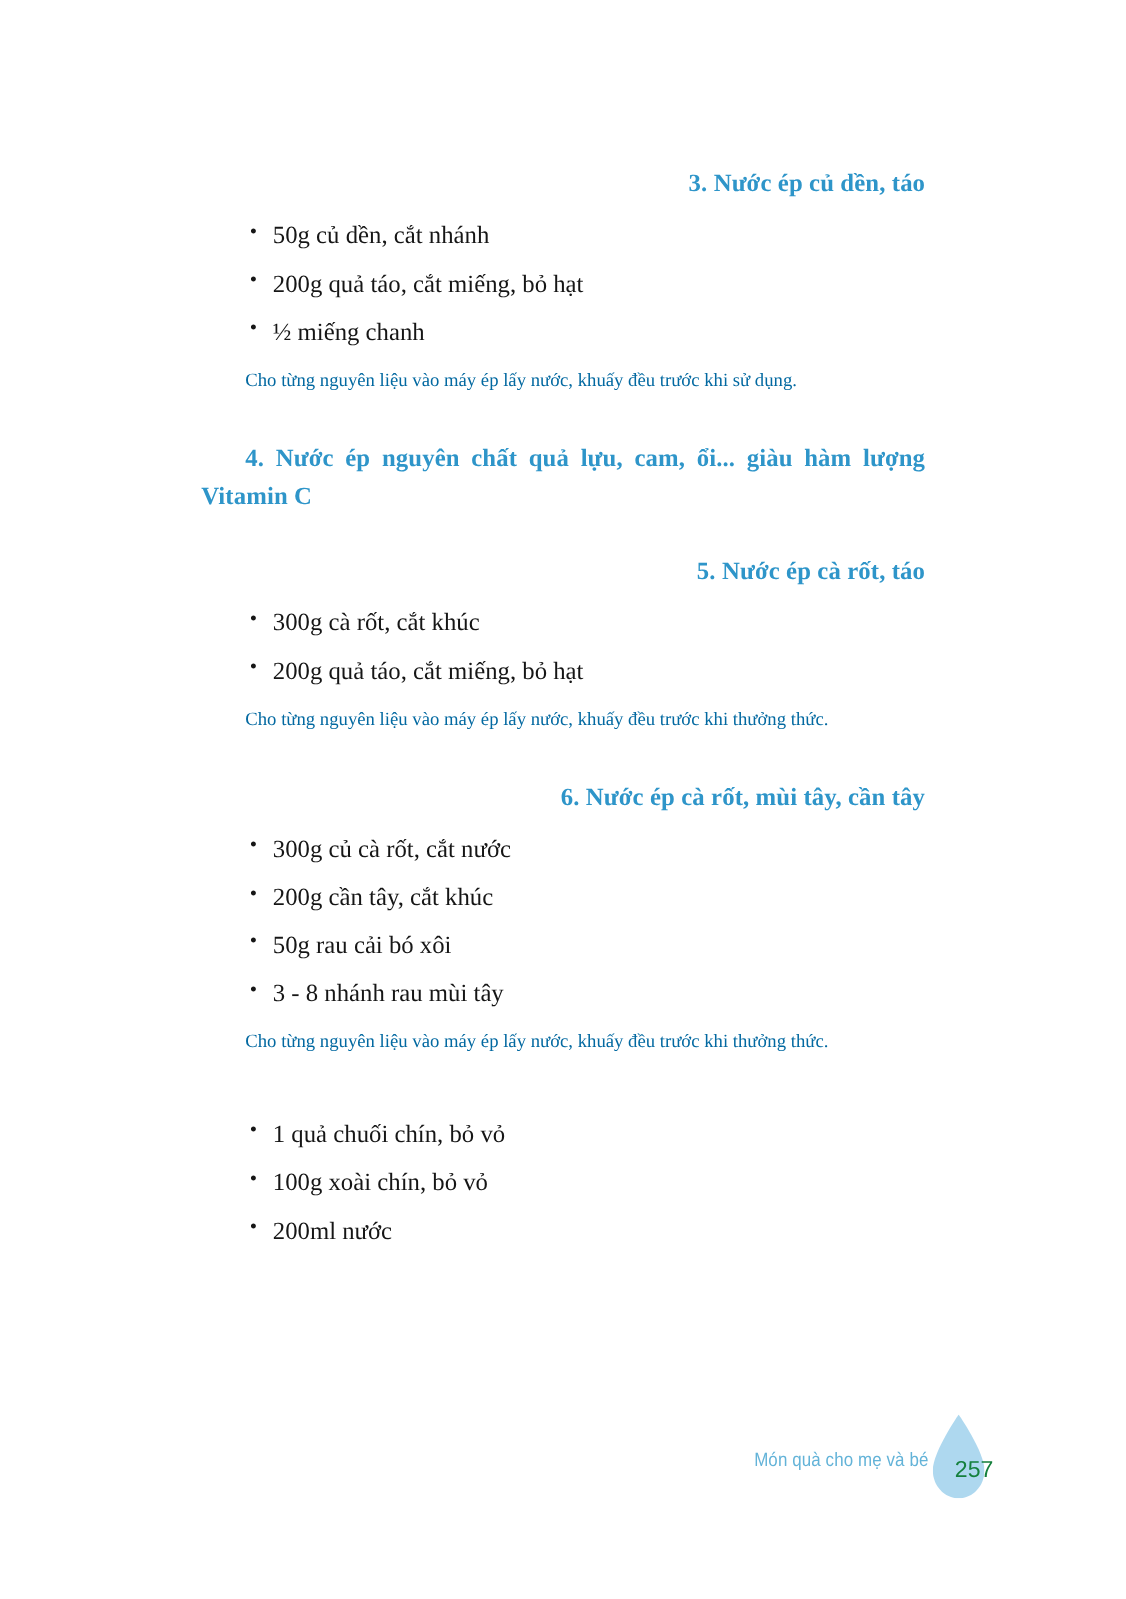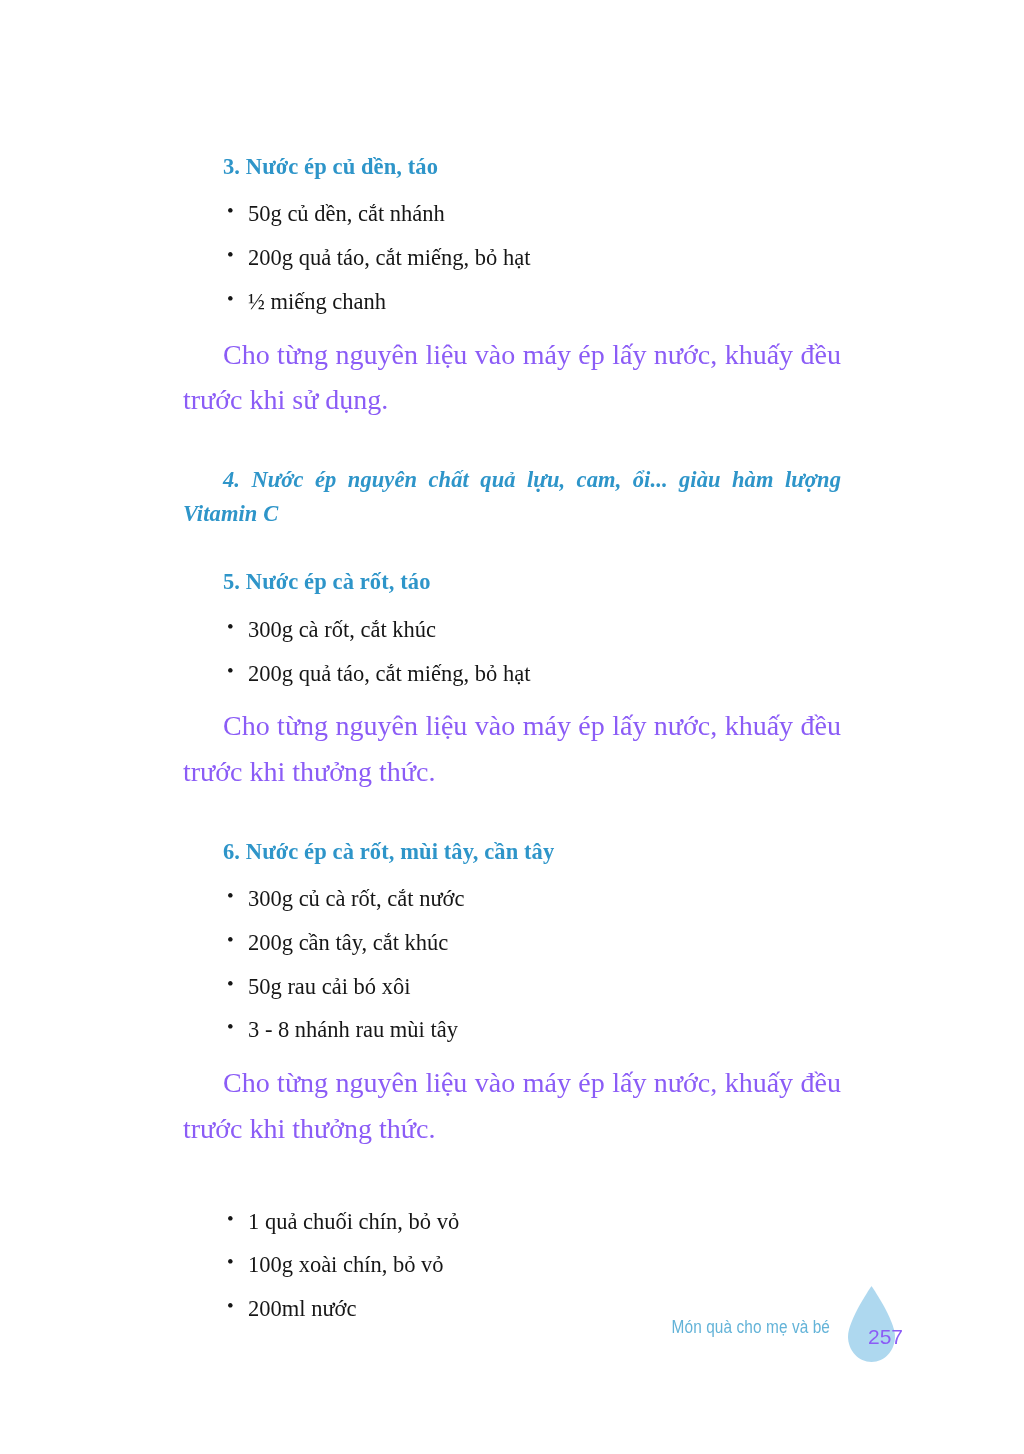--- a/index.html
+++ b/index.html
@@ -37,25 +37,25 @@
   }
 
   .sec-heading {
     color: #2e95c9;
     font-weight: bold;
     font-size: 22.5px;
     line-height: 1.52;
     text-indent: 40px;
     margin: 0;
     letter-spacing: 0.1px;
+    text-align: right;
   }
   .sec-heading.justified {
     text-align: justify;
     text-align-last: left;
-    font-style: italic;
   }
 
   .ing-list {
     list-style: none;
     margin: 0;
     padding: 0;
   }
   .ing-item {
     position: relative;
     font-size: 22.5px;
@@ -66,27 +66,27 @@
   .bullet-dot {
     position: absolute;
     left: 44px;
     top: 0;
     line-height: inherit;
     font-size: 19px;
     color: #161616;
   }
 
   .body-para {
-    font-size: 28px;
+    font-size: 17px;
     line-height: 1.63;
     text-align: justify;
     text-align-last: left;
     text-indent: 40px;
     margin: 0;
-    color: #8b5cf6;
+    color: #0369a1;
   }
 
   
   .gap-sm { height: 8px; }
   .gap-lg { height: 34px; }
   .gap-xl { height: 40px; }
 
   
   .footer {
     position: absolute;
@@ -94,21 +94,21 @@
     right: 0;
     bottom: 92px;
     height: 86px;
   }
   .footer-inner {
     position: absolute;
     right: 129px;
     bottom: 0;
     display: flex;
     align-items: flex-end;
-    gap: 18px;
+    gap: 4px;
   }
   .footer-caption {
     font-family: "Liberation Sans", "DejaVu Sans", sans-serif;
     font-size: 17.5px;
     color: #63b3d8;
     white-space: nowrap;
     transform: scaleX(0.88);
     transform-origin: right bottom;
     padding-bottom: 24px;
     letter-spacing: 0.1px;
@@ -126,21 +126,21 @@
     display: block;
   }
   .page-number {
     position: absolute;
     left: 0;
     right: 0;
     top: 40px;
     text-align: center;
     font-family: "Liberation Sans", "DejaVu Sans", sans-serif;
     font-size: 21px;
-    color: #8b5cf6;
+    color: #15803d;
     line-height: 1;
     margin-left: 20px;
   }
 </style>
 </head>
 <body>
 
 <div class="page">
 
   <div class="content">

